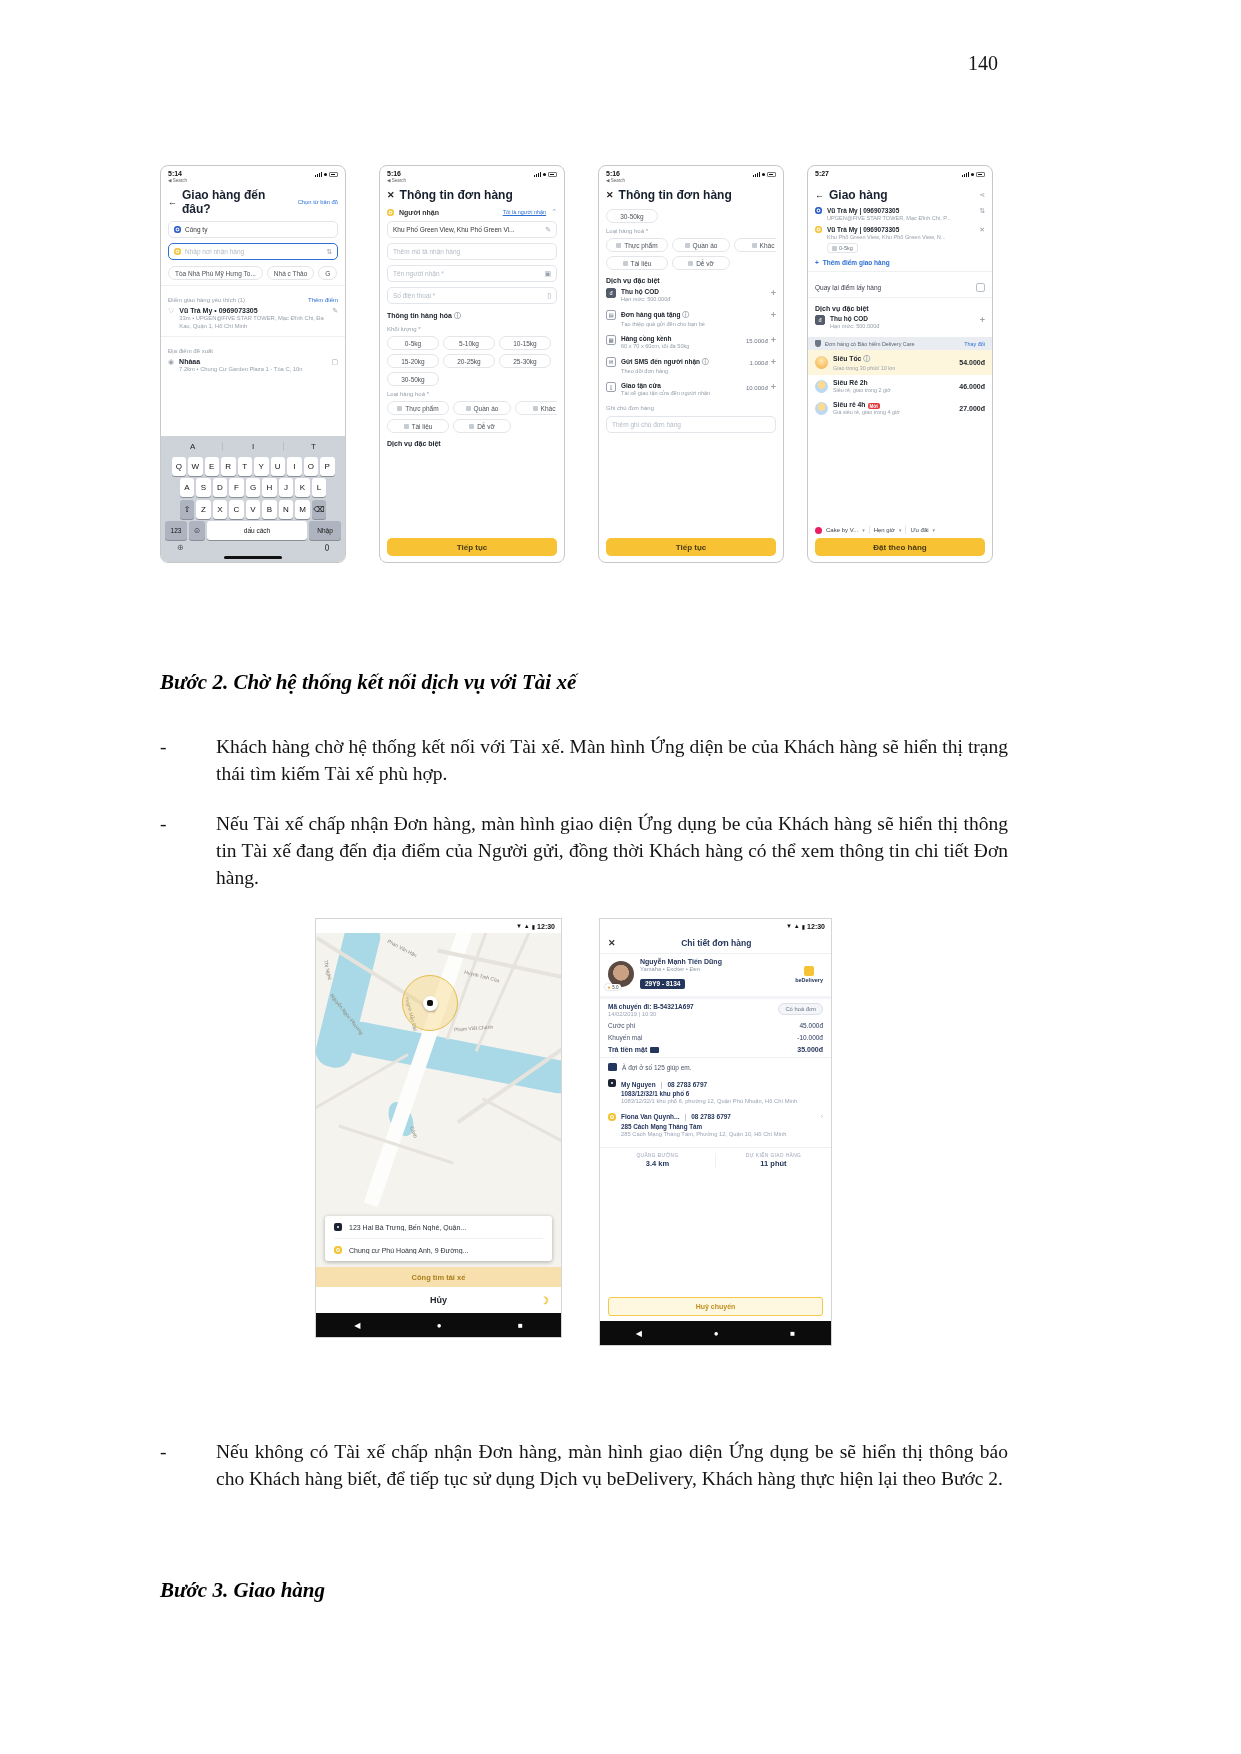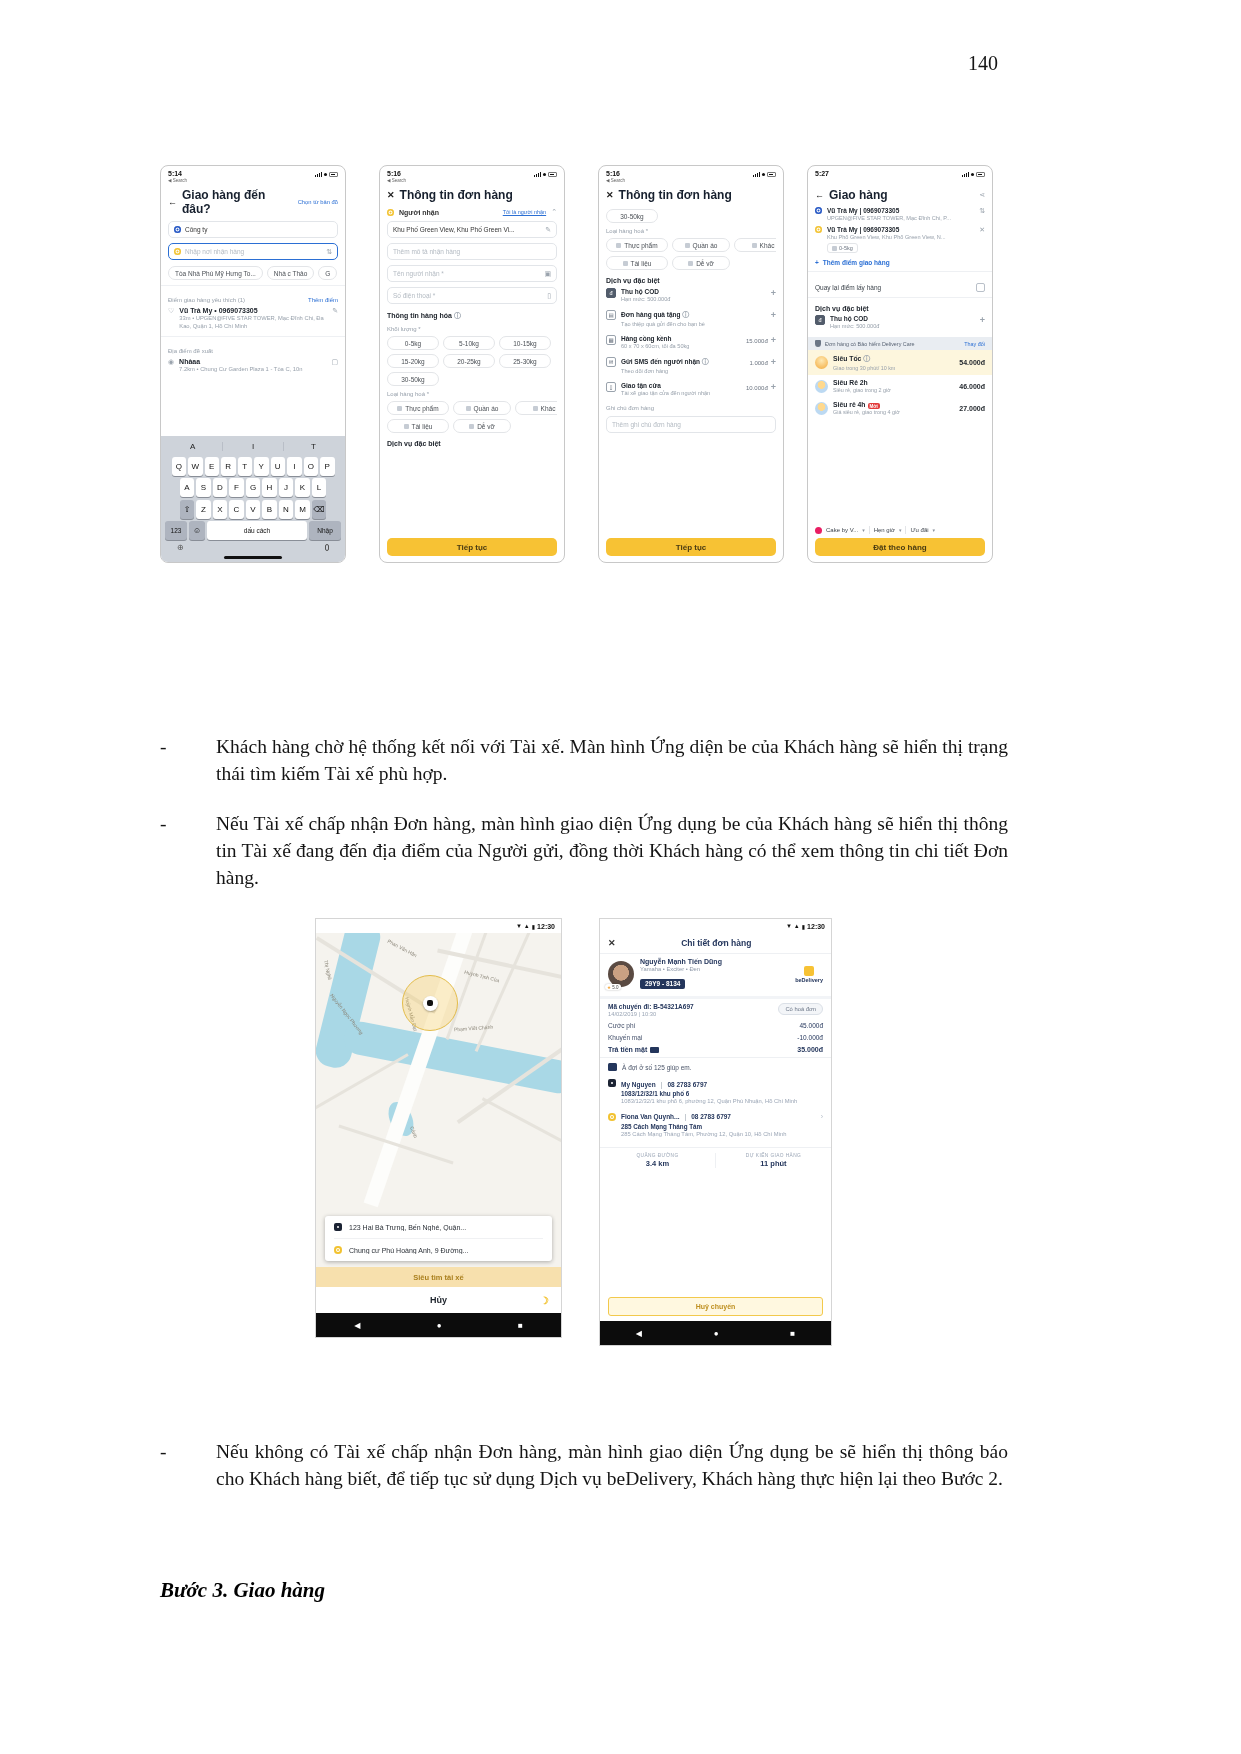--- a/index.html
+++ b/index.html
@@ -582,20 +582,21 @@
       <span class="sep"></span>
       <span>Hẹn giờ</span>
       <span class="caret">▾</span>
       <span class="sep"></span>
       <span>Ưu đãi</span>
       <span class="caret">▾</span>
     </div>
     <div class="btn-y" style="margin-top:4px">Đặt theo hàng</div>
   </div>
 
+  <div class="h-step" style="top:670px">Bước 2. Chờ hệ thống kết nối dịch vụ với Tài xế</div>
 
   <div class="bullet" style="top:733px">
     <span class="dash">-</span>
       <p>Khách hàng chờ hệ thống kết nối với Tài xế. Màn hình Ứng diện be của Khách hàng sẽ hiển thị trạng thái tìm kiếm Tài xế phù hợp.</p>
   </div>
   <div class="bullet" style="top:810px">
     <span class="dash">-</span>
       <p>Nếu Tài xế chấp nhận Đơn hàng, màn hình giao diện Ứng dụng be của Khách hàng sẽ hiển thị thông tin Tài xế đang đến địa điểm của Người gửi, đồng thời Khách hàng có thể xem thông tin chi tiết Đơn hàng.</p>
   </div>
 
@@ -636,21 +637,21 @@
           <span class="bpin"></span>
           <span style="white-space:nowrap;overflow:hidden">123 Hai Bà Trưng, Bến Nghé, Quận...</span>
         </div>
         <div class="addr-div"></div>
         <div class="addr-row">
           <span class="ydot"></span>
           <span style="white-space:nowrap;overflow:hidden">Chung cư Phú Hoàng Anh, 9 Đường...</span>
         </div>
       </div>
     </div>
-    <div class="banner">Siêu tìm tài xế</div>
+    <div class="banner">Công tìm tài xế</div>
     <div class="huyrow">
       <span>Hủy</span>
       <span class="moon">☽</span>
     </div>
     <div class="navbar">
       <span>◀</span>
       <span>●</span>
       <span>■</span>
     </div>
   </div>

